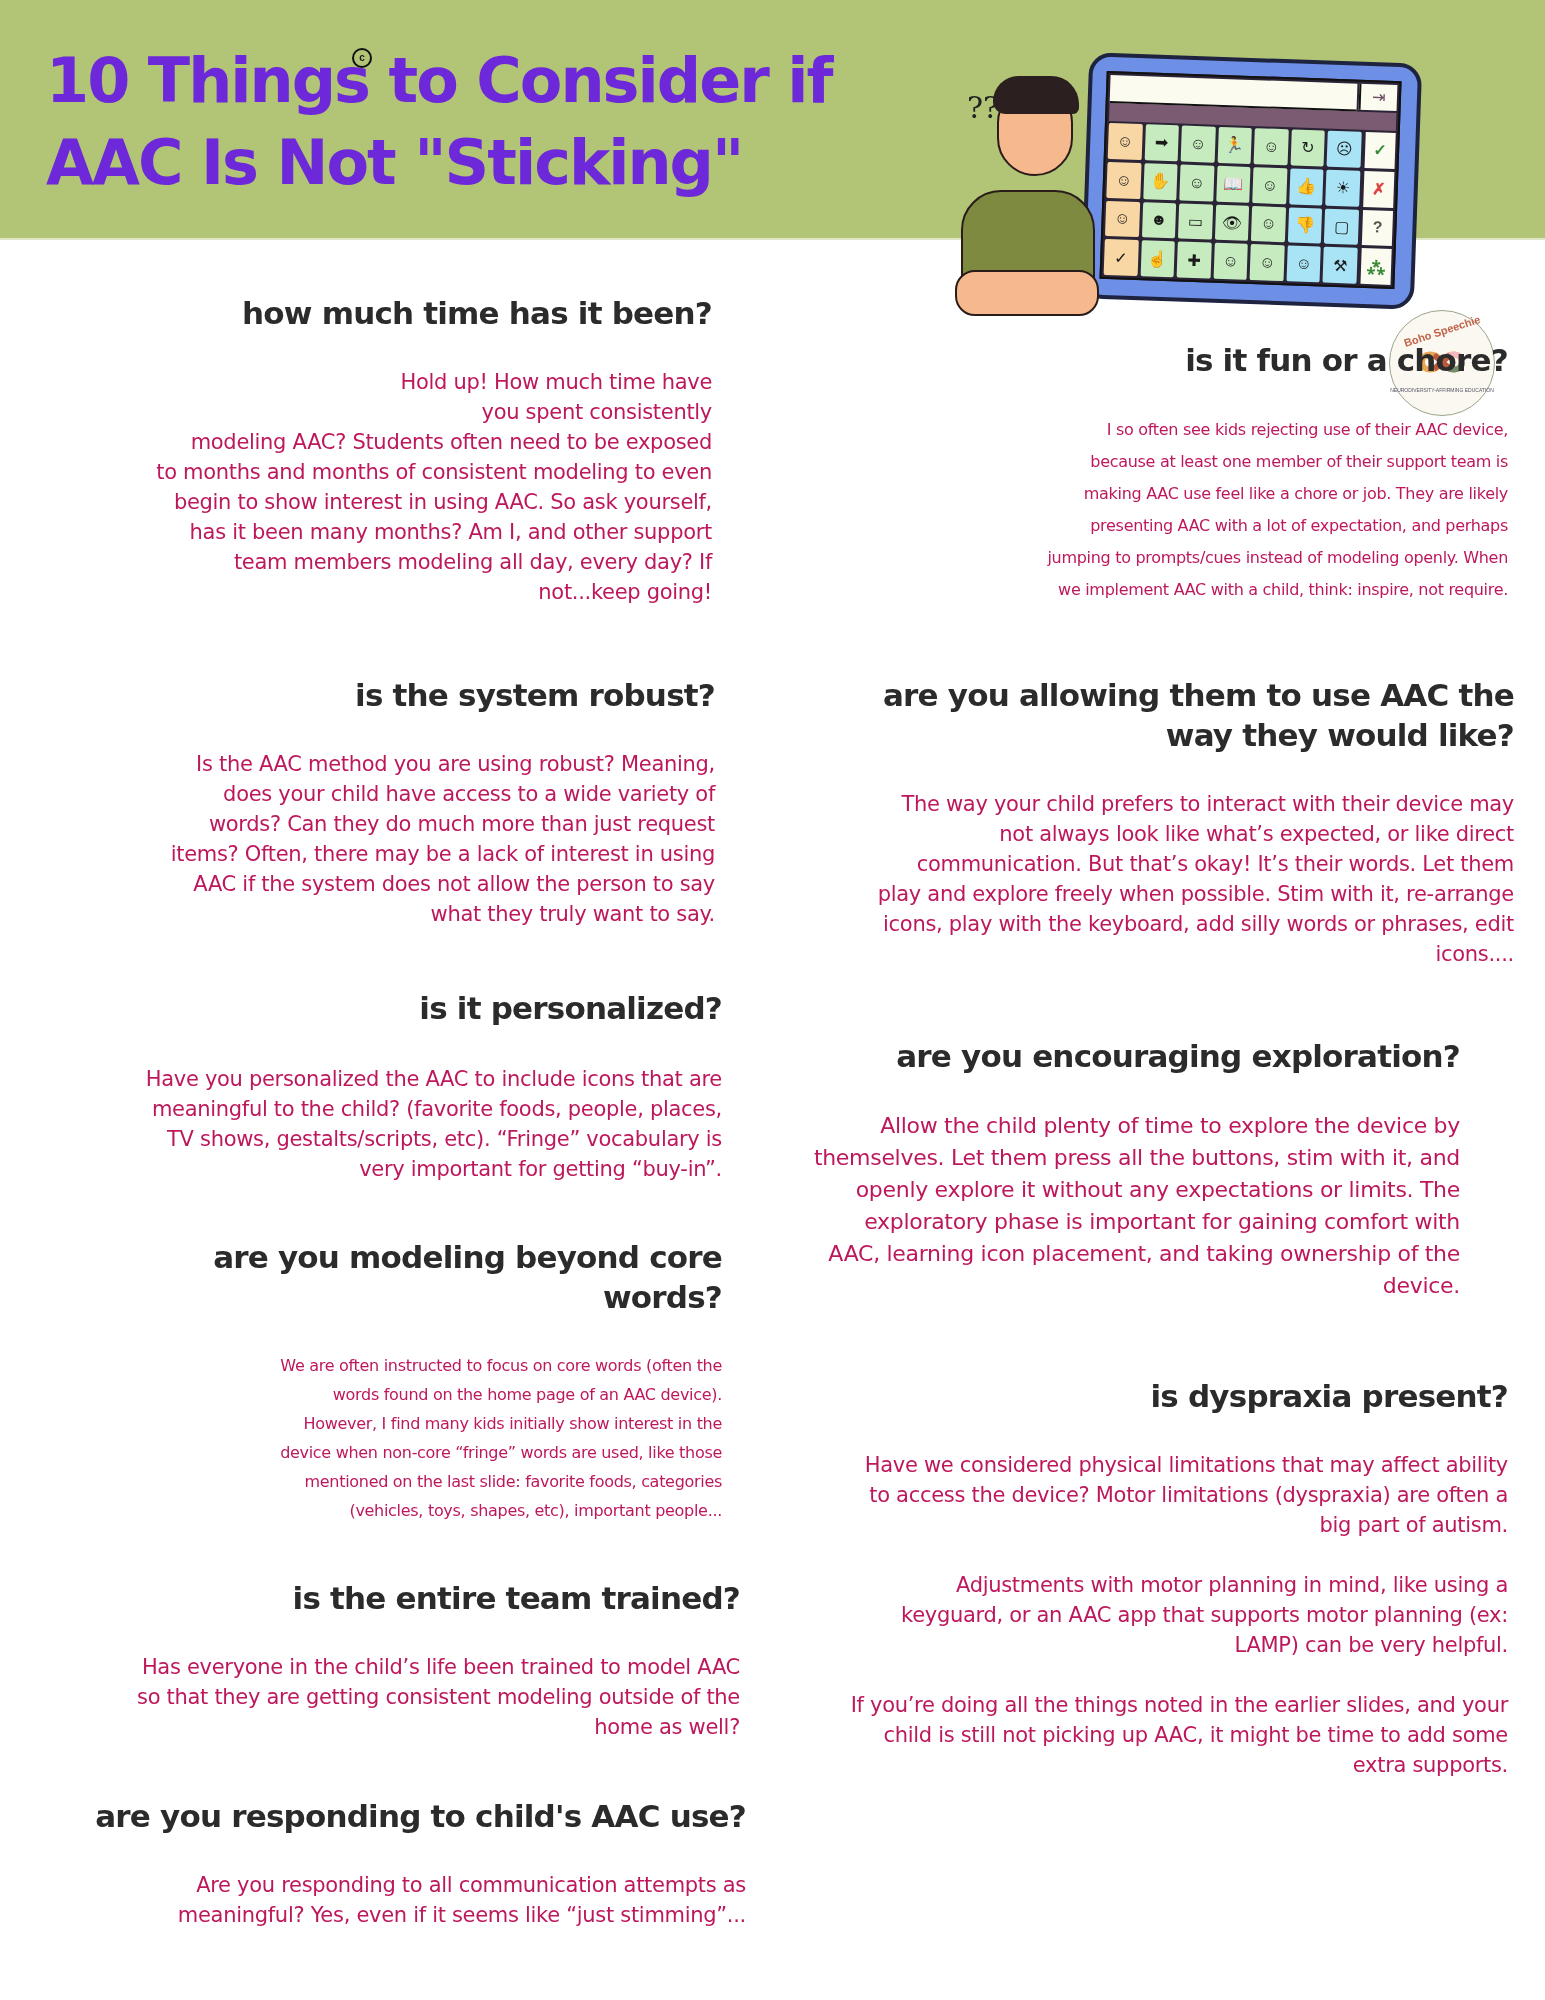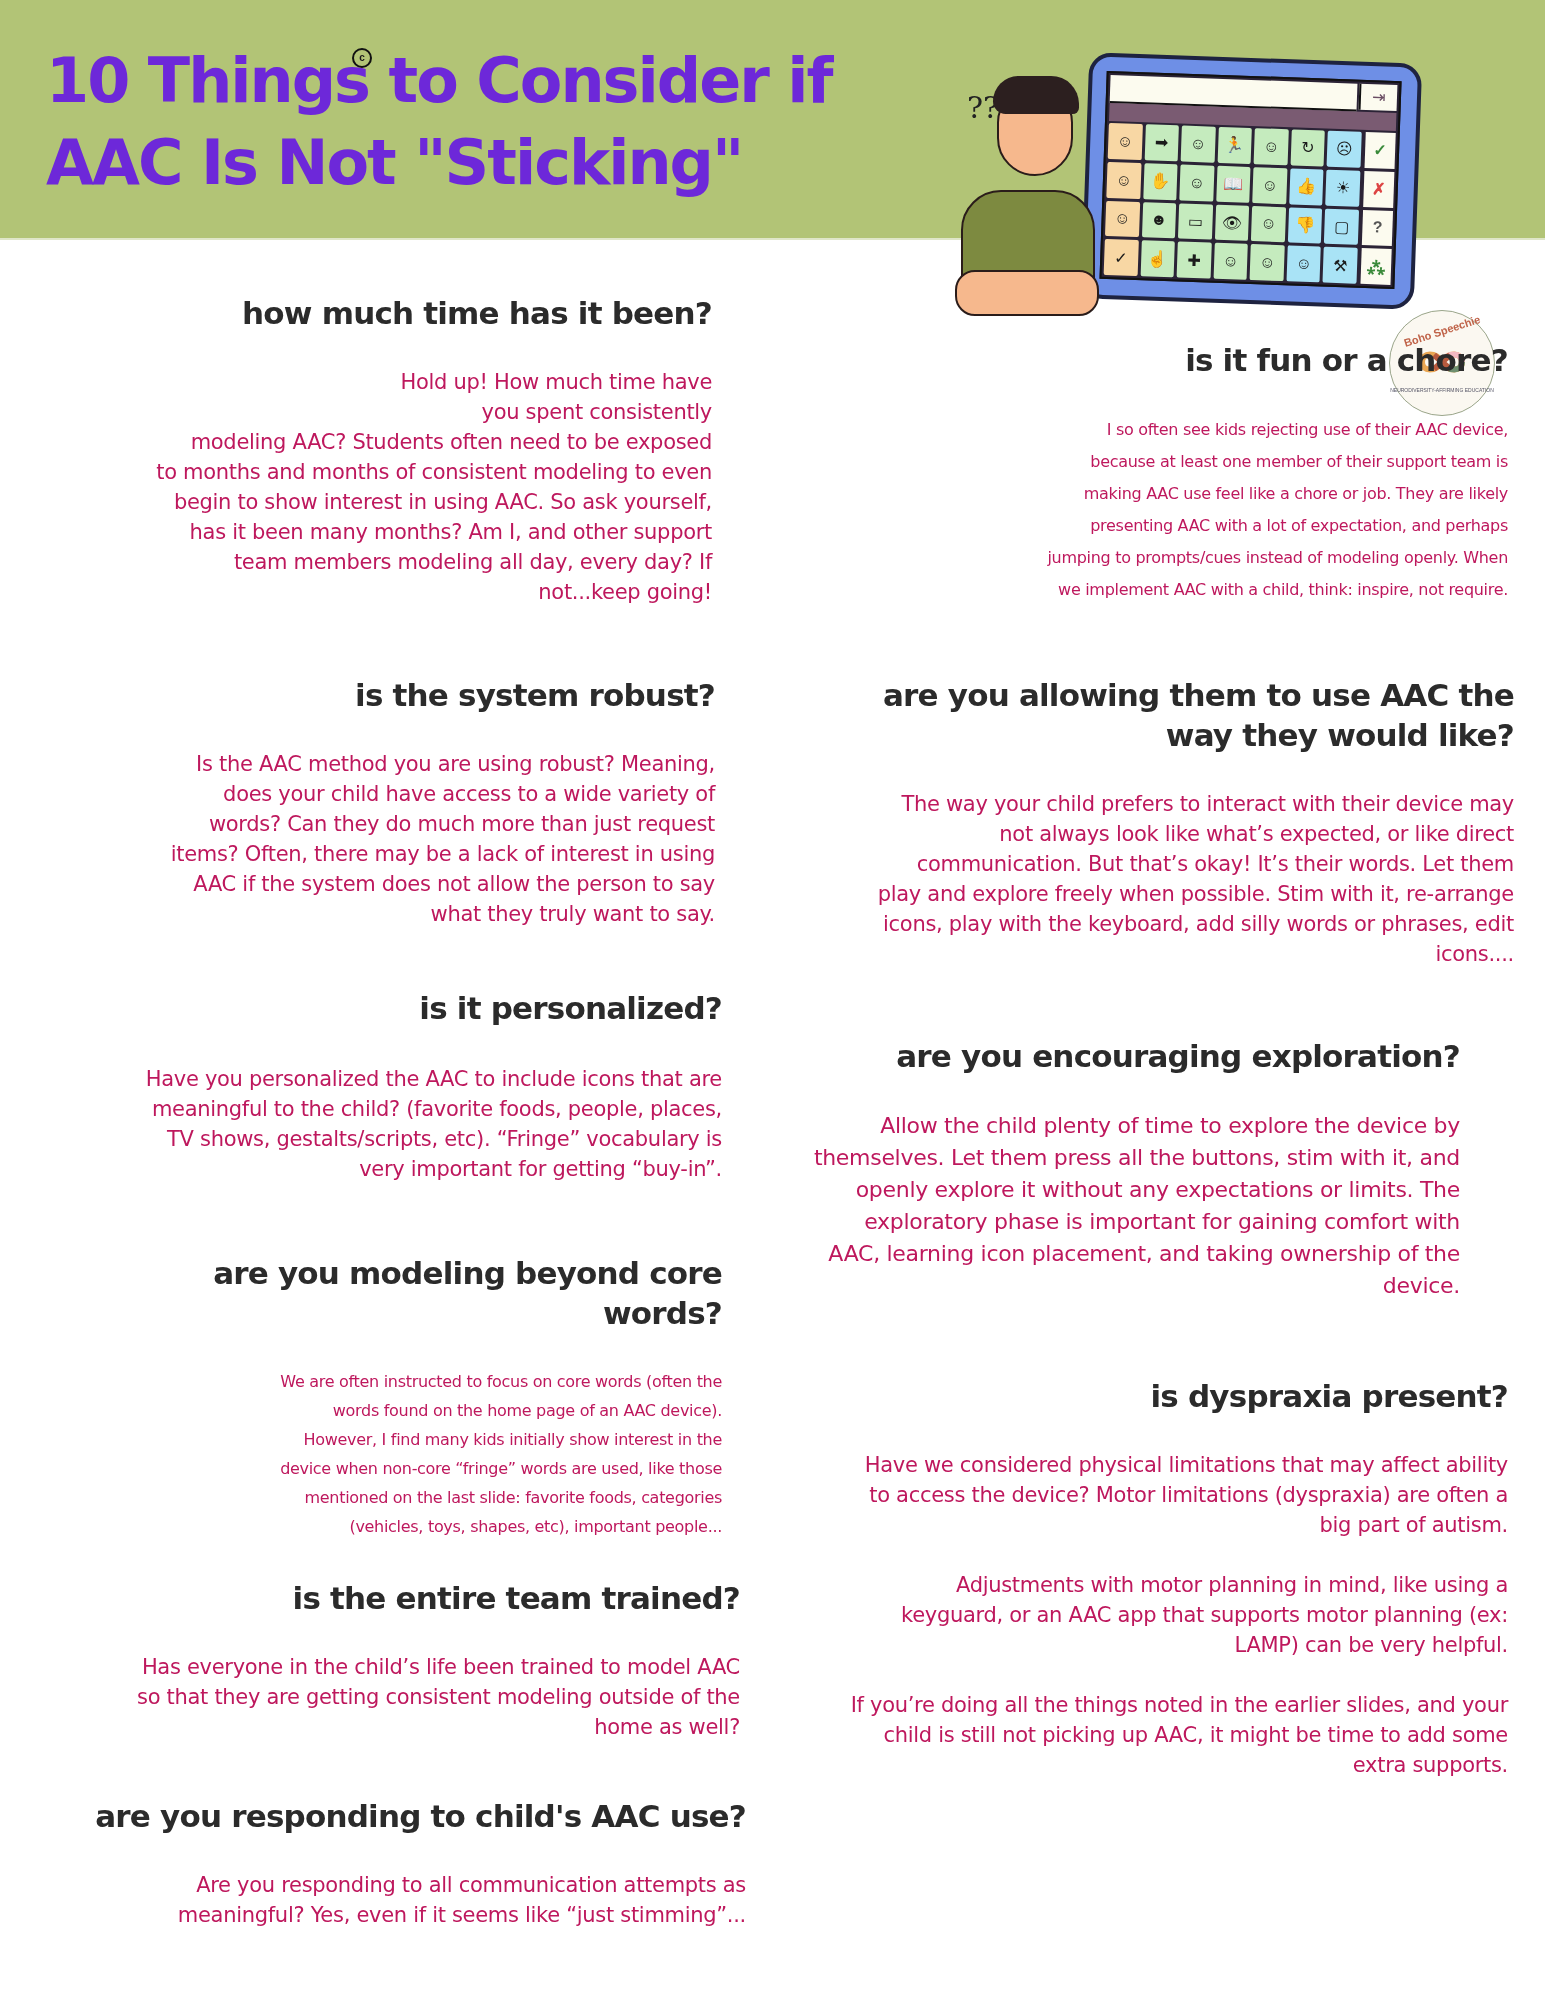--- a/index.html
+++ b/index.html
@@ -151,21 +151,21 @@
 
 <div class="section" style="left:102px; top:988px; width:620px;">
   <h2>is it personalized?</h2>
   <p class="gap" style="margin-top:36px;">Have you personalized the AAC to include icons that are
 meaningful to the child? (favorite foods, people, places,
 TV shows, gestalts/scripts, etc). “Fringe” vocabulary is
 very important for getting “buy-in”.</p>
 </div>
 
 <div class="section" style="left:102px; top:1237px; width:620px;">
-  <h2 style="white-space:pre-line;margin-top:16px;">are you modeling beyond core
+  <h2 style="white-space:pre-line;">are you modeling beyond core
 words?</h2>
   <p class="gap" style="font-size:16px; line-height:29px;">We are often instructed to focus on core words (often the
 words found on the home page of an AAC device).
 However, I find many kids initially show interest in the
 device when non-core “fringe” words are used, like those
 mentioned on the last slide: favorite foods, categories
 (vehicles, toys, shapes, etc), important people...</p>
 </div>
 
 <div class="section" style="left:100px; top:1578px; width:640px;">

